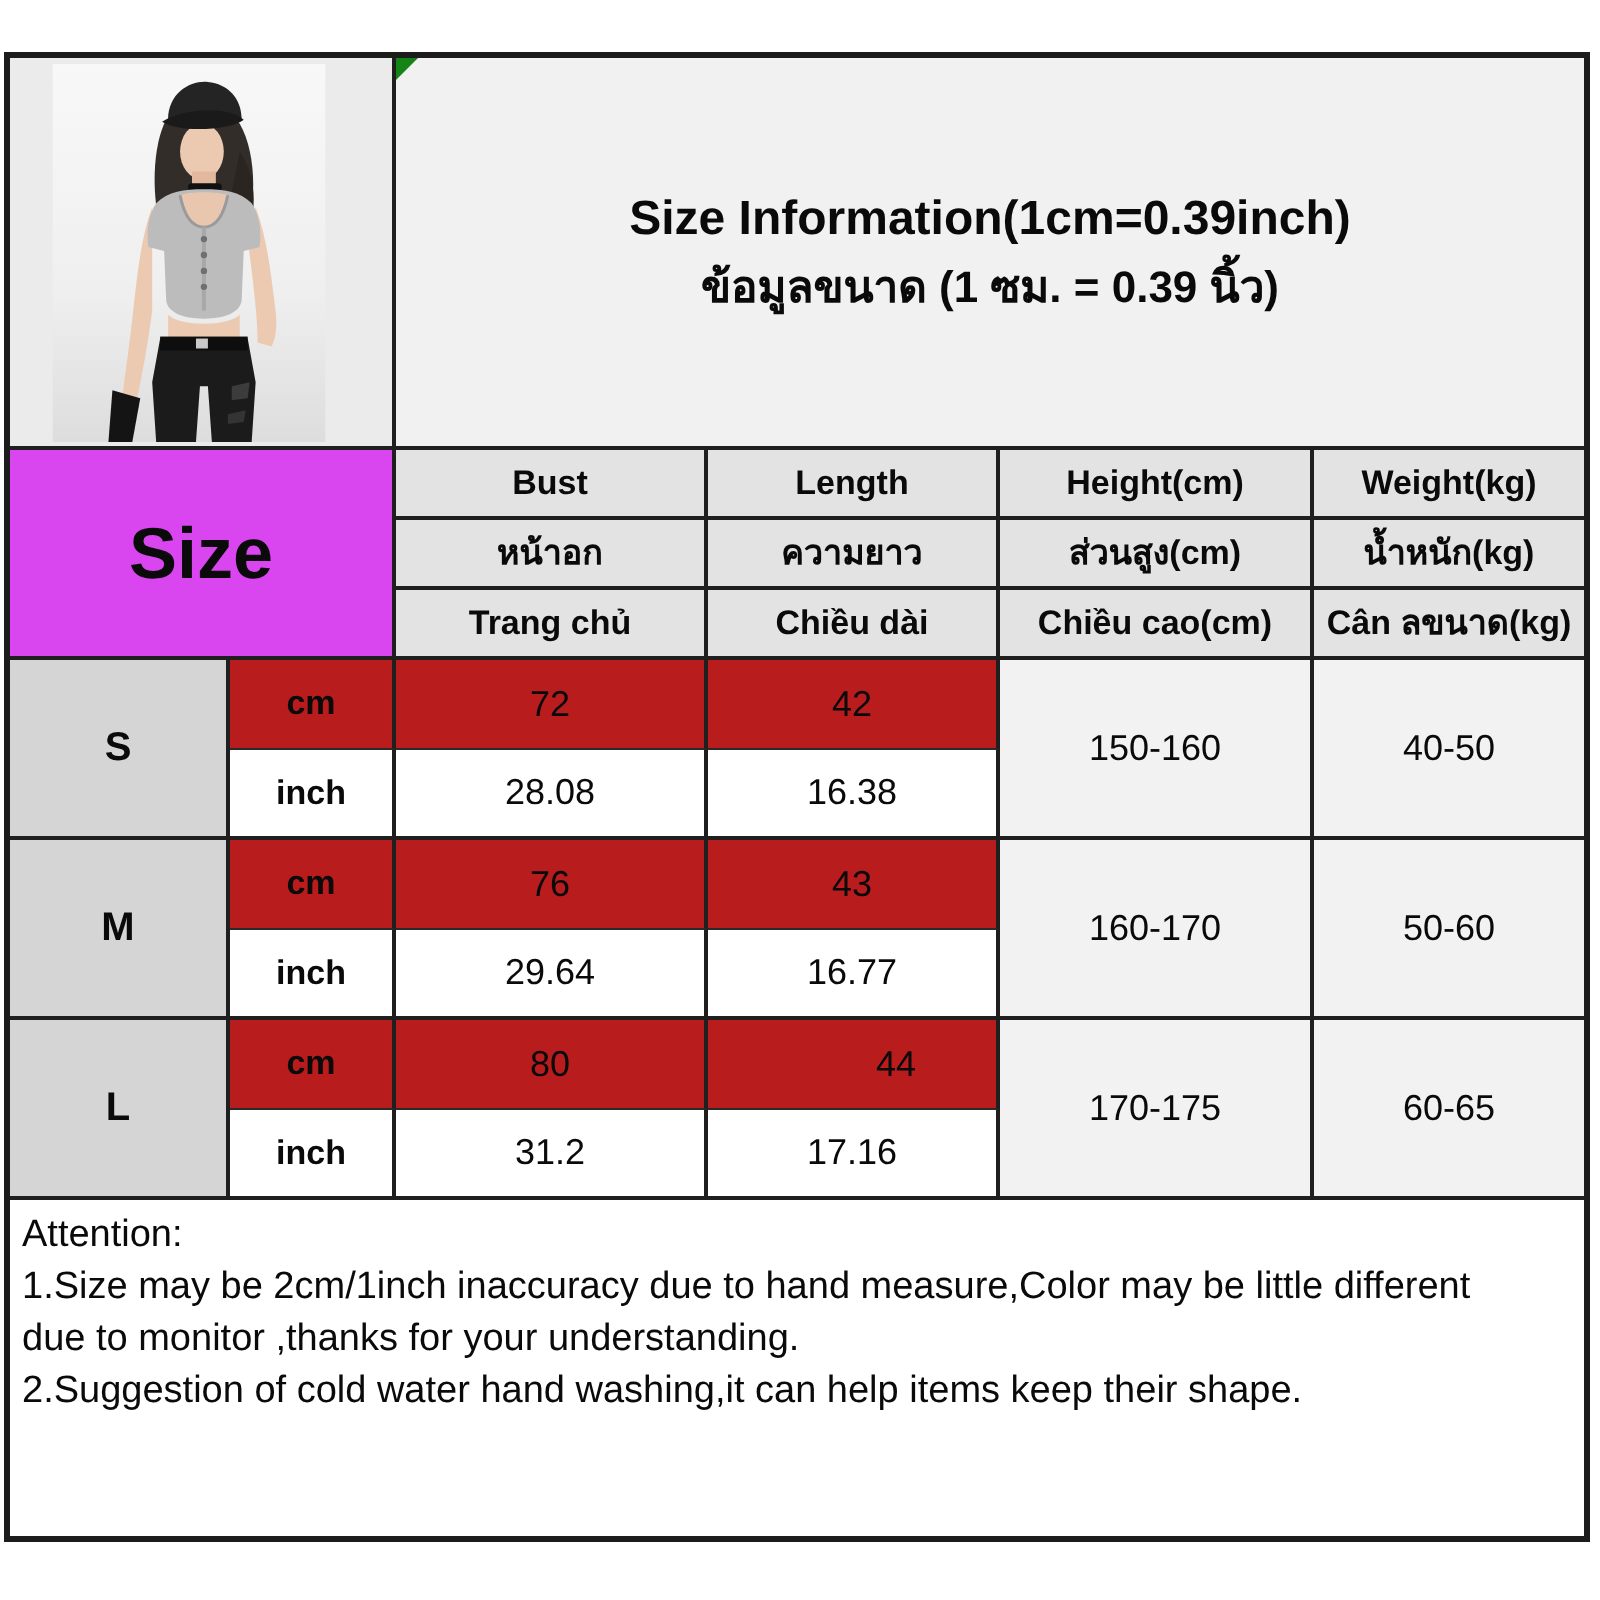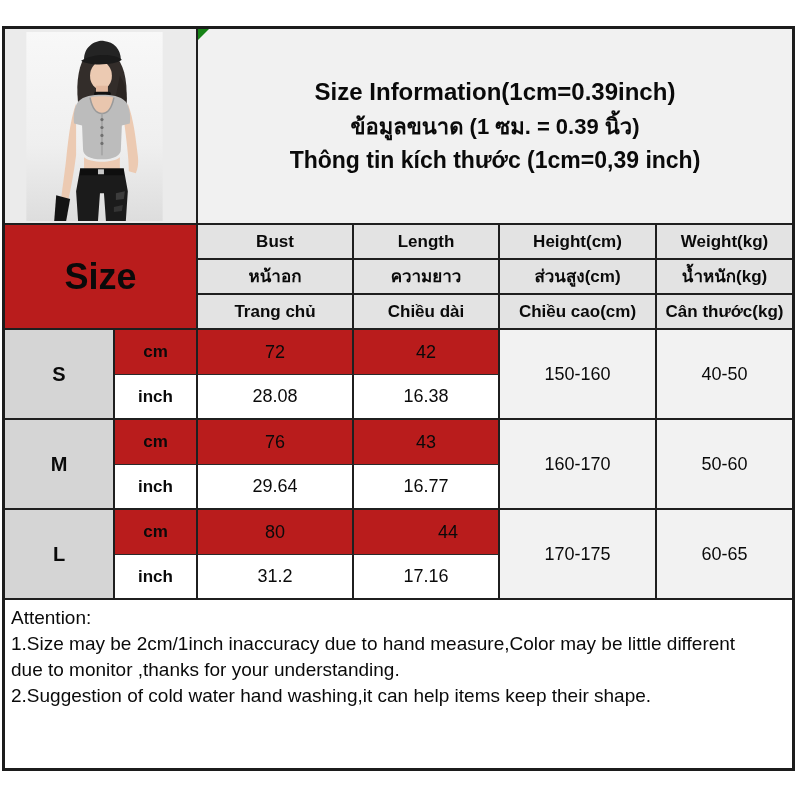--- a/index.html
+++ b/index.html
@@ -22,21 +22,21 @@
   .no-r { border-right: none; }
   .no-b { border-bottom: none; }
   .thin-b { border-bottom: 1px solid #2a2a2a; }
 
   .photo-cell { background: #ebebeb; align-items: flex-start; justify-content: flex-start; padding: 3px 0 0 21px; }
   .title-cell { background: #f1f1f1; flex-direction: column; gap: 8px; }
   .title-en { font-size: 24px; font-weight: bold; text-align: right; }
   .title-th { font-size: 22px; font-weight: bold; }
   .title-vi { font-size: 23px; font-weight: bold; }
 
-  .corner-cell { background: #b91c1c; font-size: 36px; font-weight: bold; }
+  .corner-cell { background: #d946ef; font-size: 36px; font-weight: bold; }
   .hdr { background: #e3e3e3; font-weight: bold; font-size: 17px; }
   .letter-cell { background: #d5d5d5; font-weight: bold; font-size: 20px; }
   .unit-cell { font-weight: bold; font-size: 17px; }
   .val { font-size: 18px; font-weight: normal; }
   .fill-cm { background: #b91c1c; }
   .fill-inch { background: #ffffff; }
   .range-cell { background: #f2f2f2; font-size: 18px; }
 
   .attention-cell {
     background: #ffffff; display: block; text-align: left;
@@ -97,39 +97,38 @@
       <path d="M90,162 L99,160 L98,168 L90,169 Z" fill="#3c3c3c"></path>
       <path d="M88,176 L97,174 L96,180 L88,181 Z" fill="#343434"></path>
 
       <path d="M30,164 L44,168 L40,190 L28,190 Z" fill="#141414"></path>
     </svg>
   </div>
 
   <div class="cell title-cell no-r" style="grid-area: 1 / 3 / 2 / 7;">
     <div class="title-en">Size Information(1cm=0.39inch)</div>
     <div class="title-th">ข้อมูลขนาด (1 ซม. = 0.39 นิ้ว)</div>
-    <div class="title-vi">Thông tin kích thước (1cm=0,39 inch)</div>
   </div>
 
   <div class="cell corner-cell" style="grid-area: 2 / 1 / 5 / 3;">Size</div>
 
   <div class="cell hdr" style="grid-area: 2 / 3 / 3 / 4;">Bust</div>
   <div class="cell hdr" style="grid-area: 2 / 4 / 3 / 5;">Length</div>
   <div class="cell hdr" style="grid-area: 2 / 5 / 3 / 6;">Height(cm)</div>
   <div class="cell hdr no-r" style="grid-area: 2 / 6 / 3 / 7;">Weight(kg)</div>
 
   <div class="cell hdr" style="grid-area: 3 / 3 / 4 / 4;">หน้าอก</div>
   <div class="cell hdr" style="grid-area: 3 / 4 / 4 / 5;">ความยาว</div>
   <div class="cell hdr" style="grid-area: 3 / 5 / 4 / 6;">ส่วนสูง(cm)</div>
   <div class="cell hdr no-r" style="grid-area: 3 / 6 / 4 / 7;">น้ำหนัก(kg)</div>
 
   <div class="cell hdr" style="grid-area: 4 / 3 / 5 / 4;">Trang chủ</div>
   <div class="cell hdr" style="grid-area: 4 / 4 / 5 / 5;">Chiều dài</div>
   <div class="cell hdr" style="grid-area: 4 / 5 / 5 / 6;">Chiều cao(cm)</div>
-  <div class="cell hdr no-r" style="grid-area: 4 / 6 / 5 / 7;">Cân thước(kg)</div>
+  <div class="cell hdr no-r" style="grid-area: 4 / 6 / 5 / 7;">Cân ลขนาด(kg)</div>
 
   <div class="cell letter-cell" style="grid-area: 5 / 1 / 7 / 2;">S</div>
   <div class="cell unit-cell fill-cm thin-b" style="grid-area: 5 / 2 / 6 / 3;">cm</div>
   <div class="cell val fill-cm thin-b" style="grid-area: 5 / 3 / 6 / 4;">72</div>
   <div class="cell val fill-cm thin-b" style="grid-area: 5 / 4 / 6 / 5;">42</div>
   <div class="cell unit-cell fill-inch" style="grid-area: 6 / 2 / 7 / 3;">inch</div>
   <div class="cell val fill-inch" style="grid-area: 6 / 3 / 7 / 4;">28.08</div>
   <div class="cell val fill-inch" style="grid-area: 6 / 4 / 7 / 5;">16.38</div>
   <div class="cell range-cell" style="grid-area: 5 / 5 / 7 / 6;">150-160</div>
   <div class="cell range-cell no-r" style="grid-area: 5 / 6 / 7 / 7;">40-50</div>

